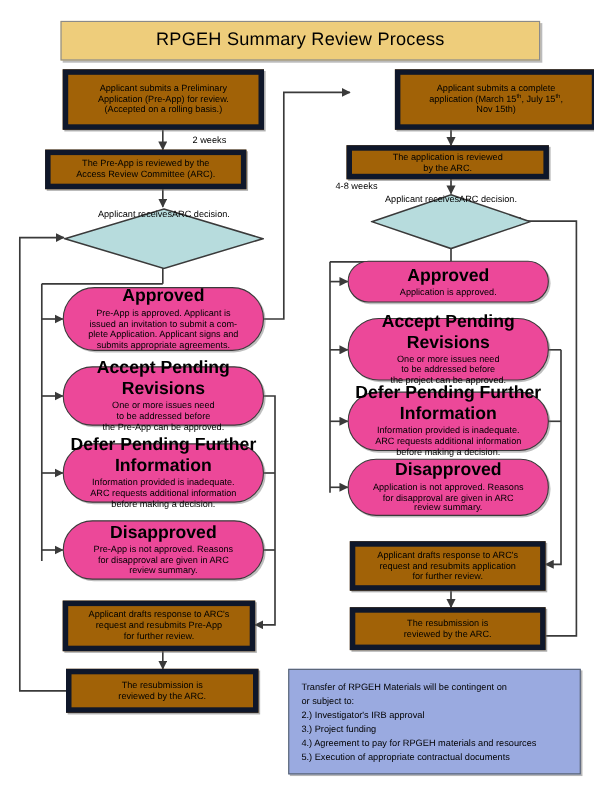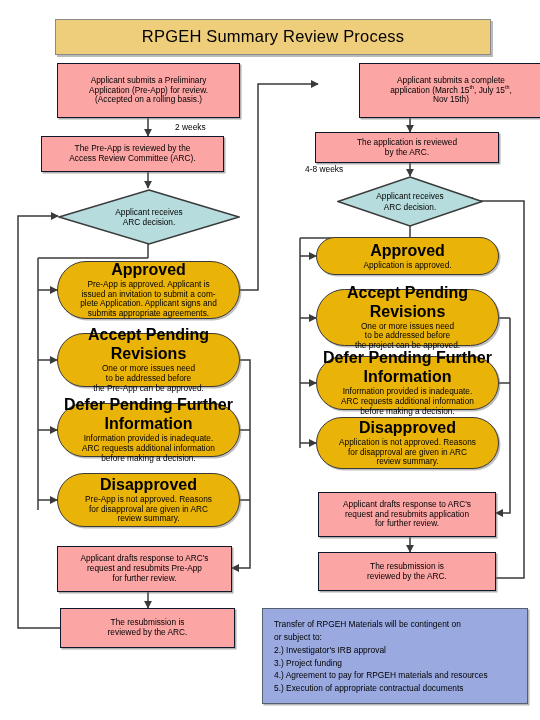--- a/index.html
+++ b/index.html
@@ -36,26 +36,26 @@
     box-sizing: border-box;
     z-index: 2;
     display: flex;
     flex-direction: column;
     align-items: center;
     justify-content: center;
     text-align: center;
     line-height: 1.18;
   }
   .rect {
-    background: #fca5a5;
-    border: 1px solid #0f172a;
+    background: #a16207;
+    border: 5px solid #0f172a;
     box-shadow: 1.5px 1.5px 0 rgba(110,110,110,0.55);
   }
   .pill {
-    background: #eab308;
+    background: #ec4899;
     border: 1.4px solid #3a3a3a;
     border-radius: 999px;
     box-shadow: 1.5px 1.5px 0 rgba(110,110,110,0.45);
   }
   .title-bar {
     background: #eecd7b;
     border: 1px solid #8a8a8a;
     box-shadow: 2px 2px 0 rgba(120,120,120,0.5);
     font-size: 16.5px;
     letter-spacing: .2px;
@@ -68,35 +68,35 @@
   .diamond-wrap svg {
     position: absolute;
     left: 0; top: 0;
   }
   .diamond-label {
     position: absolute;
     left: 0; top: 0;
     width: 100%;
     height: 100%;
     display: flex;
-    flex-direction: column;
-    align-items: center;
+    flex-direction: row;
+    align-items: flex-start;
     justify-content: center;
     text-align: center;
     font-size: 8.3px;
     line-height: 1.25;
     z-index: 3;
   }
   .note {
     background: #9aaae0;
     border: 1px solid #55606f;
     box-shadow: 1.5px 1.5px 0 rgba(110,110,110,0.5);
     text-align: left;
     align-items: flex-start;
-    justify-content: flex-end;
+    justify-content: flex-start;
     padding: 9px 10px 8px 11px;
     font-size: 8.4px;
     line-height: 1.52;
     z-index: 2;
   }
   .note div { white-space: nowrap; }
   .edge-label {
     position: absolute;
     font-size: 8.4px;
     z-index: 3;

